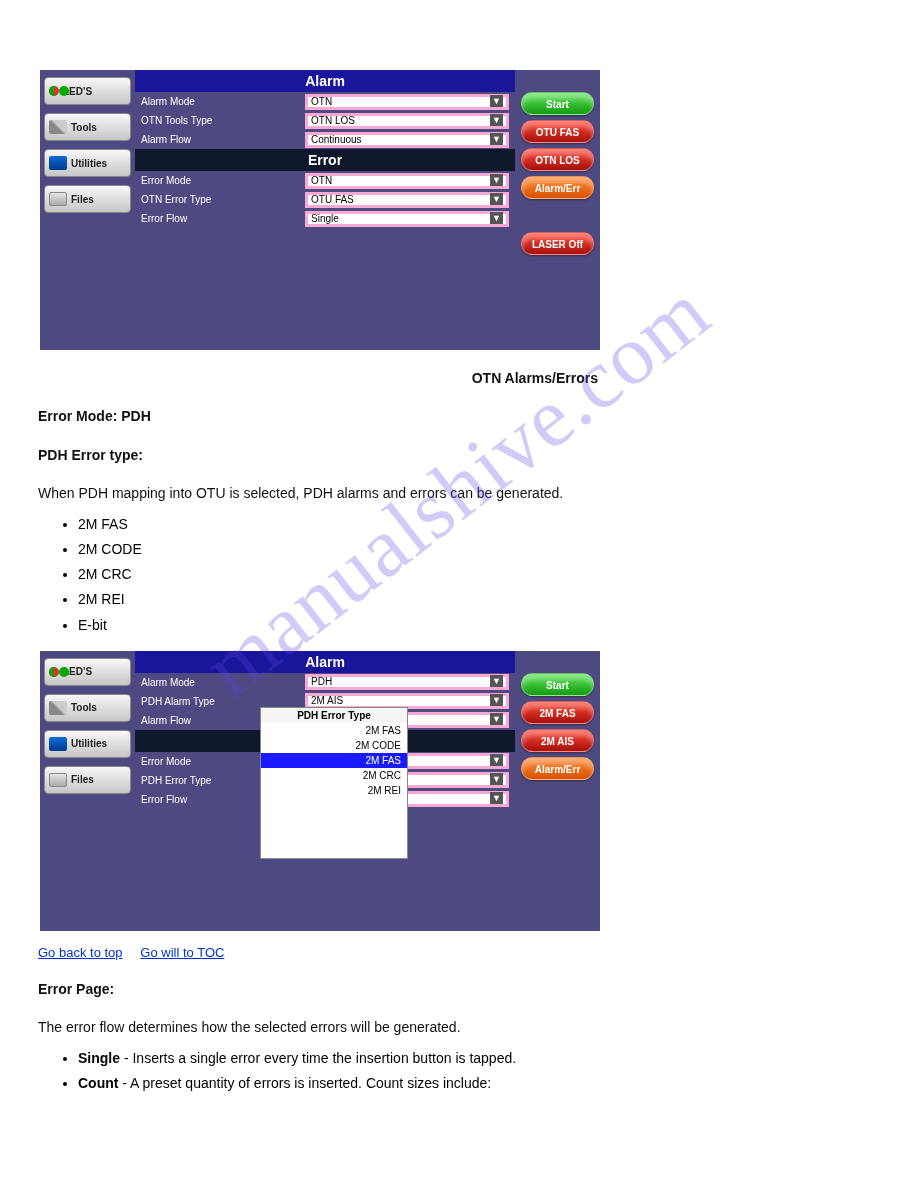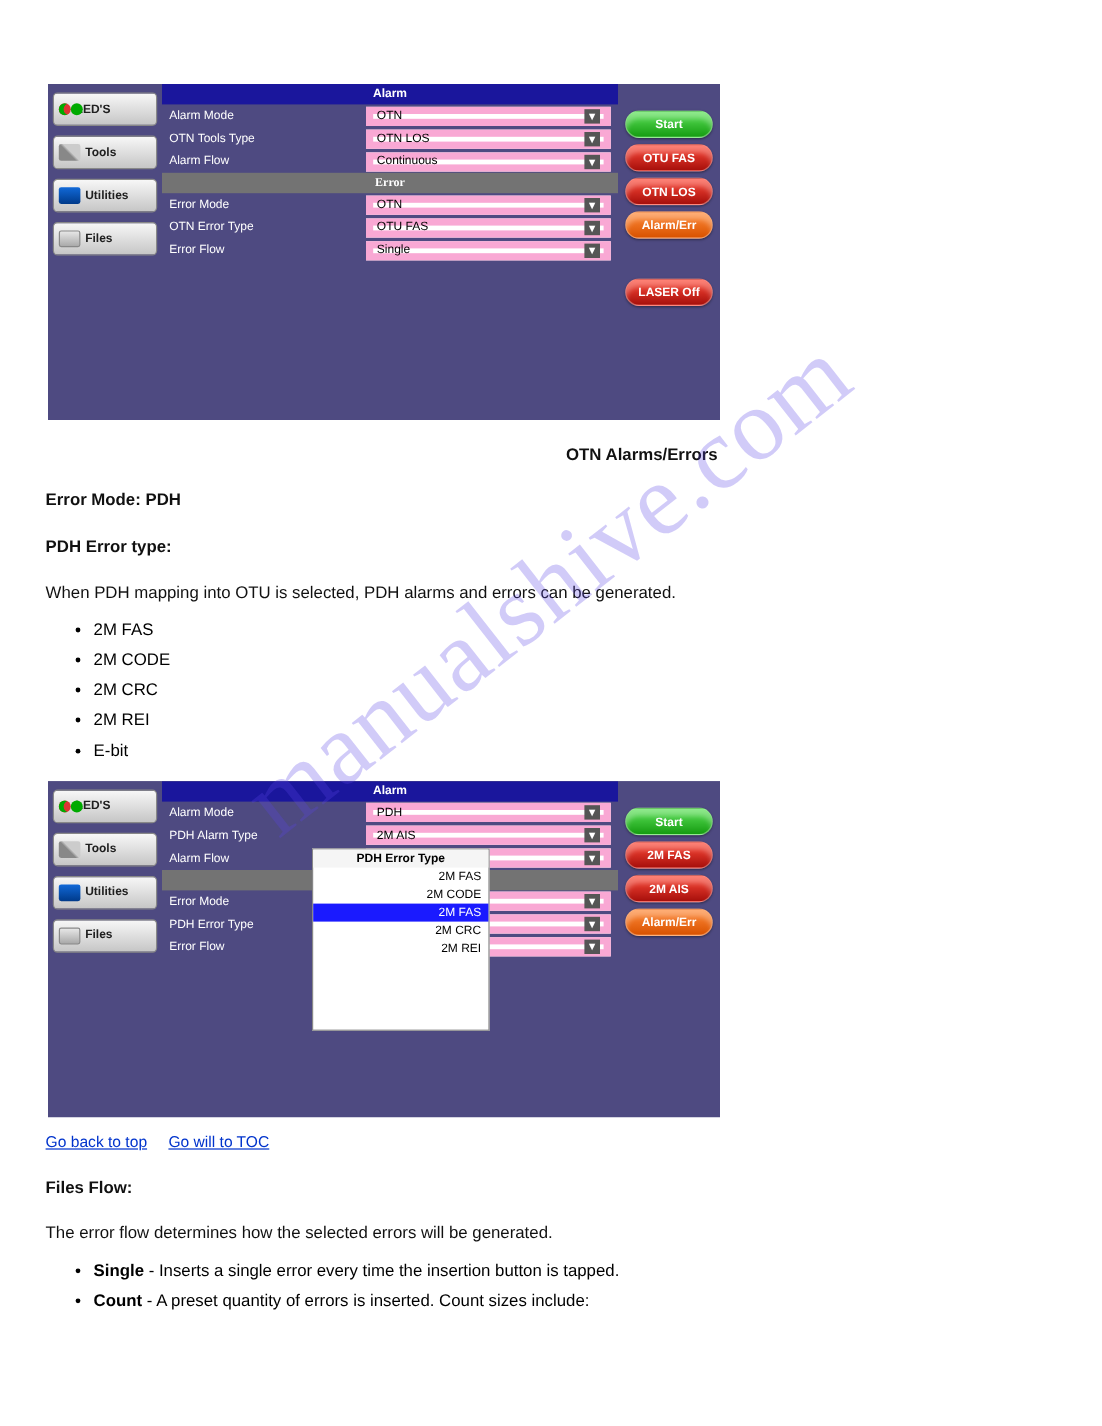--- a/index.html
+++ b/index.html
@@ -56,42 +56,42 @@
   .center {
     flex: 1;
     background: #4e4a81;
     color: #fff;
     font-size: 10px;
   }
   .section-header {
     text-align: center;
     font-weight: bold;
     padding: 3px 0;
-    font-size: 10px;
+    font-size: 14px;
     color: #fff;
   }
   .sh-alarm { background: #1a169c; }
-  .sh-error { background: #737373; font-family: Liberation Serif, serif; }
+  .sh-error { background: #0f172a; }
   .row {
     display: flex;
     align-items: center;
     height: 19px;
     padding-left: 6px;
     gap: 4px;
   }
   .row .lbl { width: 160px; }
   .select {
     flex: 1;
     margin-right: 6px;
     background: #fff;
     color: #000;
-    border: 6px solid #f9a8d4;
+    border: 3px solid #f9a8d4;
     height: 16px;
     display: flex;
-    align-items: center;
+    align-items: flex-end;
     justify-content: space-between;
     padding: 0 3px;
     font-size: 10px;
   }
   .select .arrow {
     background: #555;
     color: #fff;
     width: 13px;
     text-align: center;
     font-size: 9px;
@@ -369,21 +369,21 @@
         <div class="pill orange">Alarm/Err</div>
       </div>
   </div>
 
   <div style="margin:12px 0 4px 8px;">
     <a href="#" class="go-link">Go back to top</a>
     &nbsp;&nbsp;
     <a href="#" class="go-link">Go will to TOC</a>
   </div>
 
-  <div class="body-text"><b>Files Flow:</b></div>
+  <div class="body-text"><b>Error Page:</b></div>
   <div class="body-text">The error flow determines how the selected errors will be generated.</div>
 
   <ul class="doclist">
     <li>
       <b>Single</b><span> - Inserts a single error every time the insertion button is tapped.</span>
     </li>
     <li>
       <b>Count</b><span> - A preset quantity of errors is inserted. Count sizes include:</span>
     </li>
   </ul>

